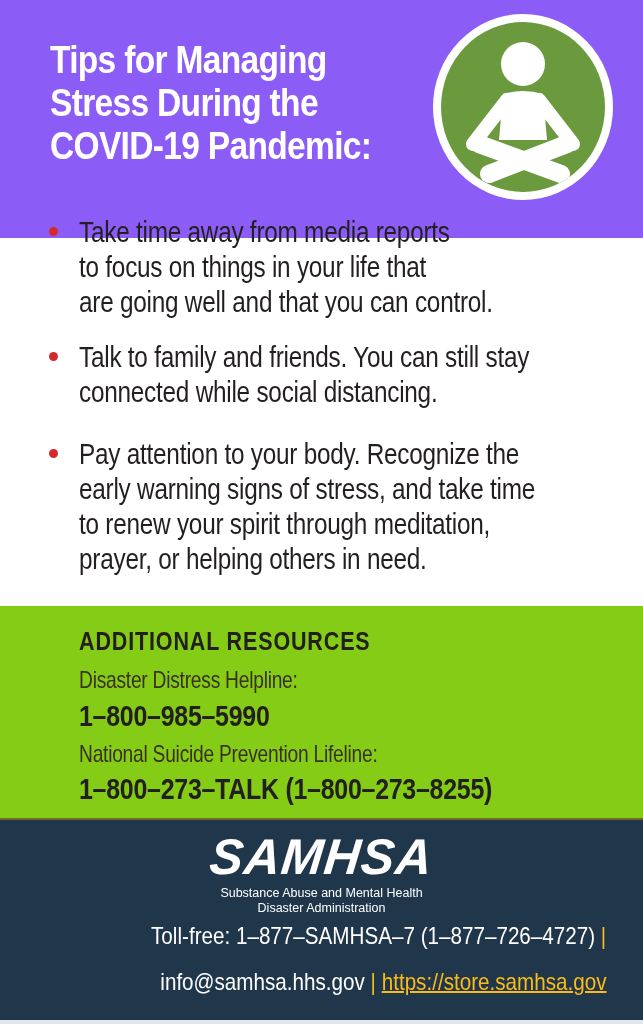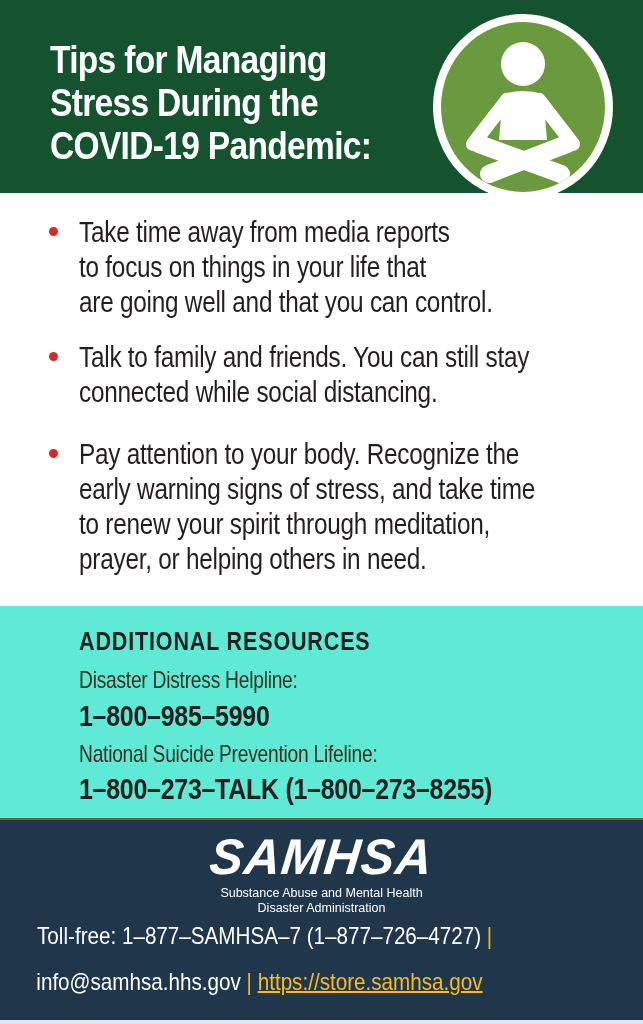--- a/index.html
+++ b/index.html
@@ -1,21 +1,21 @@
 <!DOCTYPE html>
 <html><head>
 <meta charset="utf-8">
 <style>
   * { box-sizing: border-box; margin: 0; padding: 0; }
   html, body { width: 643px; height: 1024px; background: #ffffff; overflow: hidden; }
   body { font-family: "Liberation Sans", sans-serif; position: relative; }
 
   .header {
-    position: absolute; left: 0; top: 0; width: 643px; height: 193px;
-    background: #14532d;
+    position: absolute; left: 0; top: 0; width: 643px; height: 238px;
+    background: #8b5cf6;
   }
   .title {
     position: absolute; left: 50px; top: 38px; width: 400px;
     color: #ffffff; font-weight: bold; font-size: 39px; line-height: 43px;
     letter-spacing: -0.8px; transform: scaleX(0.86); transform-origin: left top;
     white-space: pre-line; width: 460px;
   }
   .badge {
     position: absolute; left: 433px; top: 14px; width: 180px; height: 186px;
     border-radius: 50%; background: #ffffff;
@@ -34,21 +34,21 @@
   }
   .tip-text {
     position: absolute; left: 79px; width: 560px;
     color: #231f20; font-size: 29px; line-height: 35px;
     transform: scaleX(0.84); transform-origin: left top; width: 660px;
     white-space: pre-line; letter-spacing: -0.3px;
   }
 
   .resources {
     position: absolute; left: 0; top: 606px; width: 643px; height: 212px;
-    background: #5eead4;
+    background: #84cc16;
   }
   .res-heading {
     position: absolute; left: 79px; top: 21px; color: #231f20;
     font-weight: bold; font-size: 25px; letter-spacing: 1px;
     transform: scaleX(0.86); transform-origin: left top; white-space: nowrap;
   }
   .res-label {
     position: absolute; left: 79px; color: #3b3020;
     font-size: 24px; transform: scaleX(0.8); transform-origin: left top;
     white-space: nowrap; letter-spacing: -0.3px;
@@ -66,21 +66,21 @@
   .logo {
     position: absolute; left: 0; width: 643px; top: 8px; text-align: center;
     color: #ffffff; font-weight: bold; font-style: italic; font-size: 50px;
     letter-spacing: 1px; transform: skewX(-6deg);
   }
   .logo-sub {
     position: absolute; left: 0; width: 643px; text-align: center;
     color: #ffffff; font-size: 12.5px; line-height: 15px;
   }
   .contact {
-    position: absolute; left: 0; width: 643px; text-align: left;
+    position: absolute; left: 0; width: 643px; text-align: right;
     color: #ffffff; font-size: 24px; white-space: nowrap;
   }
   .contact-inner { display: inline-block; transform: scaleX(0.86); transform-origin: center top; }
   .sep { color: #fbbc19; }
   .link { color: #fbbc19; text-decoration: underline; text-decoration-thickness: 2px; }
   .code {
     position: absolute; left: 0; width: 643px; text-align: center; top: 166px;
     color: #ffffff; font-size: 21px;
   }
   .code span { display: inline-block; transform: scaleX(0.88); }

